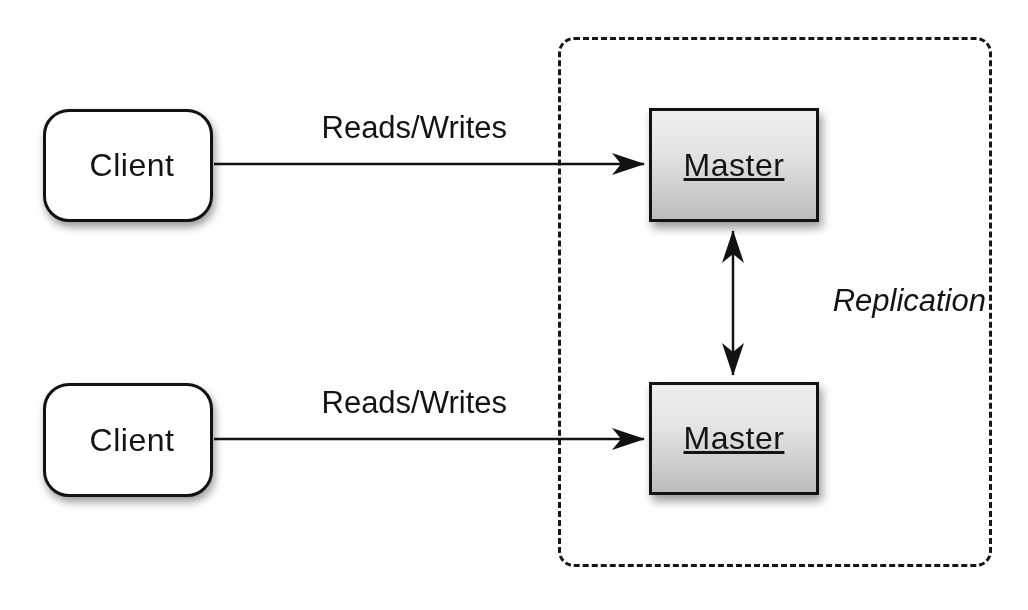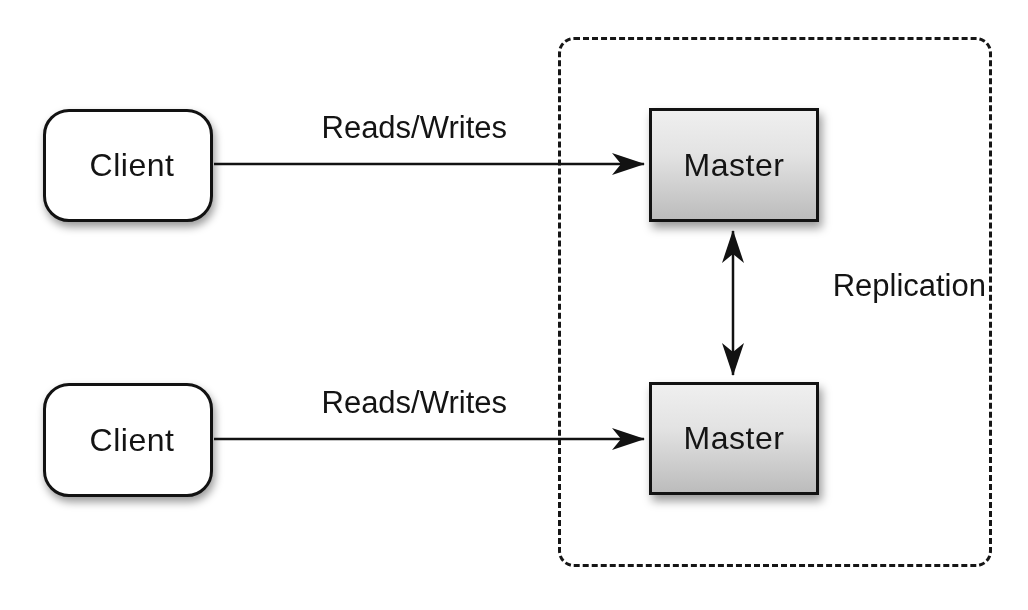--- a/index.html
+++ b/index.html
@@ -20,30 +20,31 @@
   .client {
     background:#ffffff; border-radius:26px;
     box-shadow:2px 5px 8px rgba(0,0,0,0.40);
     padding-left:8px;
   }
   .client-top    { left:43px;  top:109px; width:170px; height:113px; }
   .client-bottom { left:43px;  top:383px; width:170px; height:114px; }
   .master {
     background:linear-gradient(180deg, #efefef 0%, #e3e3e3 40%, #bcbcbc 100%);
     box-shadow:3px 6px 9px rgba(0,0,0,0.40);
+    text-decoration:underline;
   }
   .master-top    { left:649px; top:108px; width:170px; height:114px; }
   .master-bottom { left:649px; top:382px; width:170px; height:113px; }
   .edge-label {
     position:absolute; font-size:31px; color:#141414; text-align:right;
     white-space:nowrap;
   }
   .label-rw-top    { left:263px; top:110px; width:244px; }
   .label-rw-bottom { left:263px; top:385px; width:244px; }
-  .label-repl      { left:740px; top:268px; width:246px; }
+  .label-repl      { left:740px; top:283px; width:246px;font-style:italic; }
   svg.overlay {
     position:absolute; left:0; top:0; width:1028px; height:610px;
     pointer-events:none;
   }
 </style>
 </head>
 <body>
 
 <div class="canvas">
 

